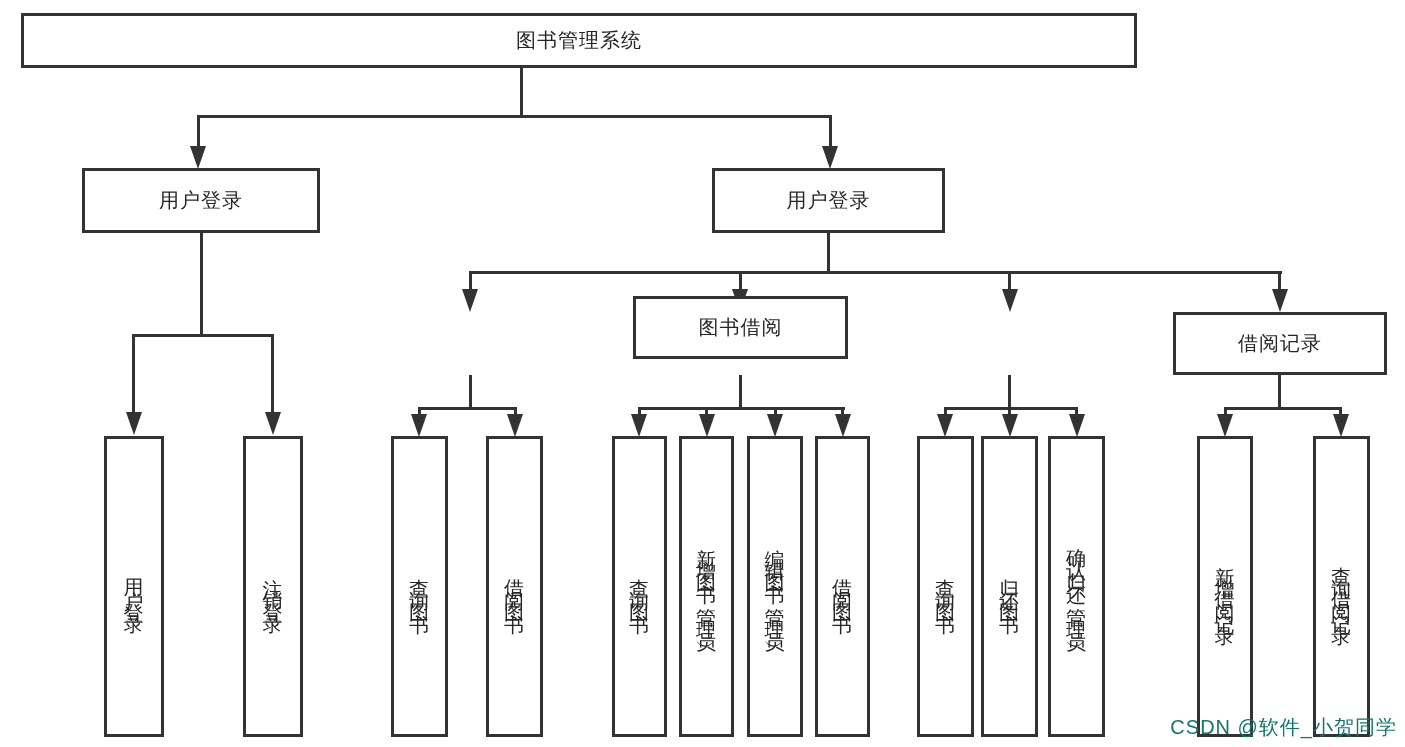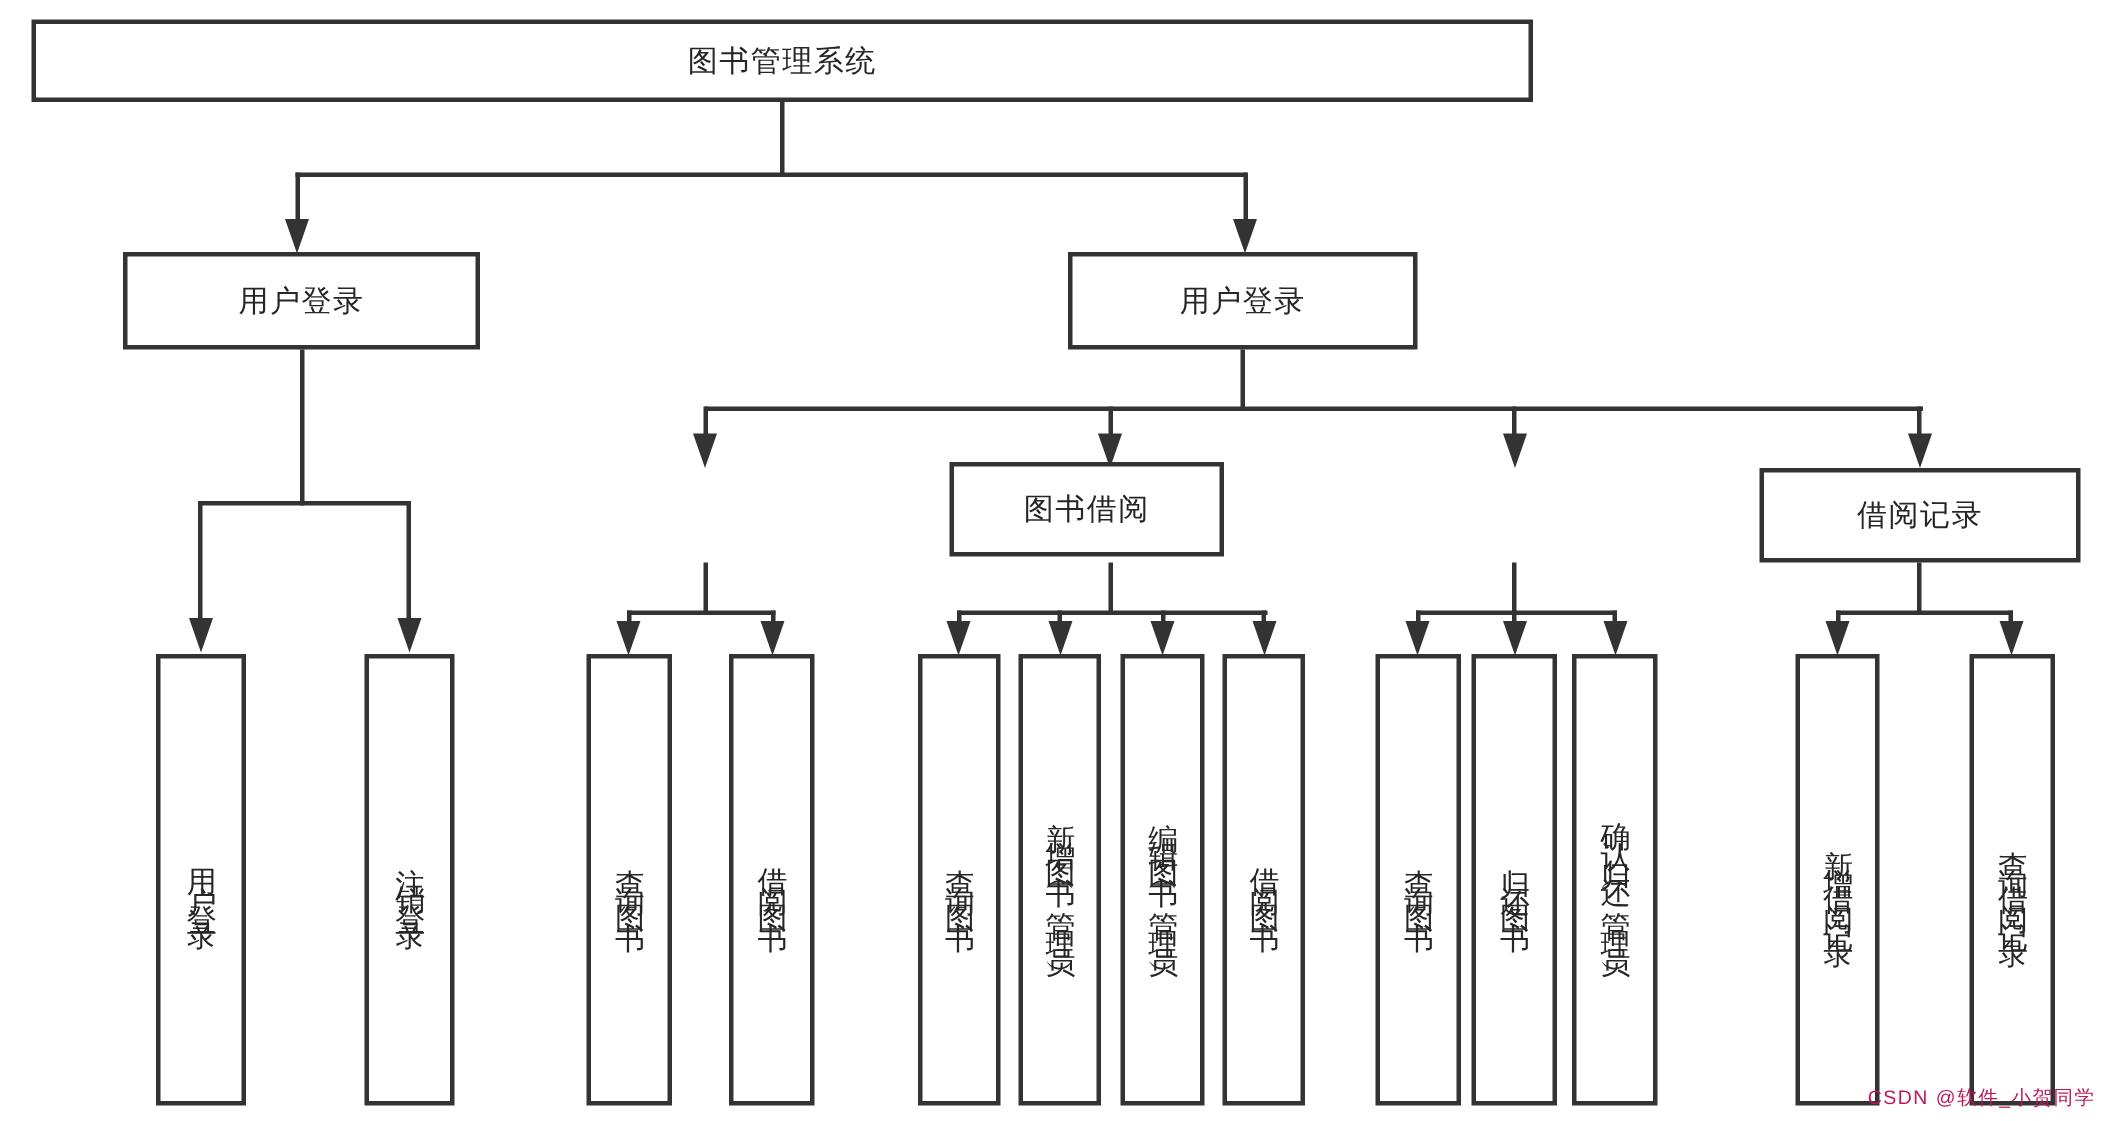--- a/index.html
+++ b/index.html
@@ -46,32 +46,32 @@
   .arr {
     position: absolute; width: 0; height: 0;
     border-left: 8px solid transparent;
     border-right: 8px solid transparent;
     border-top: 23px solid #333333;
   }
   .watermark {
     position: absolute;
     right: 8px;
     bottom: 6px;
-    font-size: 13px;
-    color: #be185d;
+    font-size: 20px;
+    color: #0f766e;
     letter-spacing: 1px;
     pointer-events: none;
   }
 </style>
 </head>
 <body>
 
 <div class="canvas">
 
-  <div class="box" style="left:21px; top:13px; width:1001px; height:55px;">
+  <div class="box" style="left:21px; top:13px; width:1116px; height:55px;">
     <span>图书管理系统</span>
   </div>
 
   <div class="vline" style="left:520px; top:68px; height:49px;"></div>
   <div class="hline" style="left:197px; top:115px; width:634px;"></div>
   <div class="vline" style="left:197px; top:115px; height:33px;"></div>
   <div class="arr" style="left:190px; top:146px;"></div>
   <div class="vline" style="left:829px; top:115px; height:33px;"></div>
   <div class="arr" style="left:822px; top:146px;"></div>
 
@@ -93,21 +93,21 @@
   <div class="hline" style="left:470px; top:271px; width:812px;"></div>
   <div class="vline" style="left:469px; top:271px; height:20px;"></div>
   <div class="arr" style="left:462px; top:289px;"></div>
   <div class="vline" style="left:739px; top:271px; height:20px;"></div>
   <div class="arr" style="left:732px; top:289px;"></div>
   <div class="vline" style="left:1008px; top:271px; height:20px;"></div>
   <div class="arr" style="left:1002px; top:289px;"></div>
   <div class="vline" style="left:1278px; top:271px; height:20px;"></div>
   <div class="arr" style="left:1272px; top:289px;"></div>
 
-  <div class="box" style="left:633px; top:308px; width:183px; height:63px;">
+  <div class="box" style="left:633px; top:296px; width:215px; height:63px;">
     <span>图书借阅</span>
   </div>
   <div class="box" style="left:1173px; top:312px; width:214px; height:63px;align-items:center;">
     <span>借阅记录</span>
   </div>
 
   <div class="vline" style="left:469px; top:375px; height:35px;"></div>
   <div class="hline" style="left:418px; top:407px; width:99px;"></div>
   <div class="vline" style="left:418px; top:407px; height:10px;"></div>
   <div class="arr" style="left:411px; top:414px;"></div>

